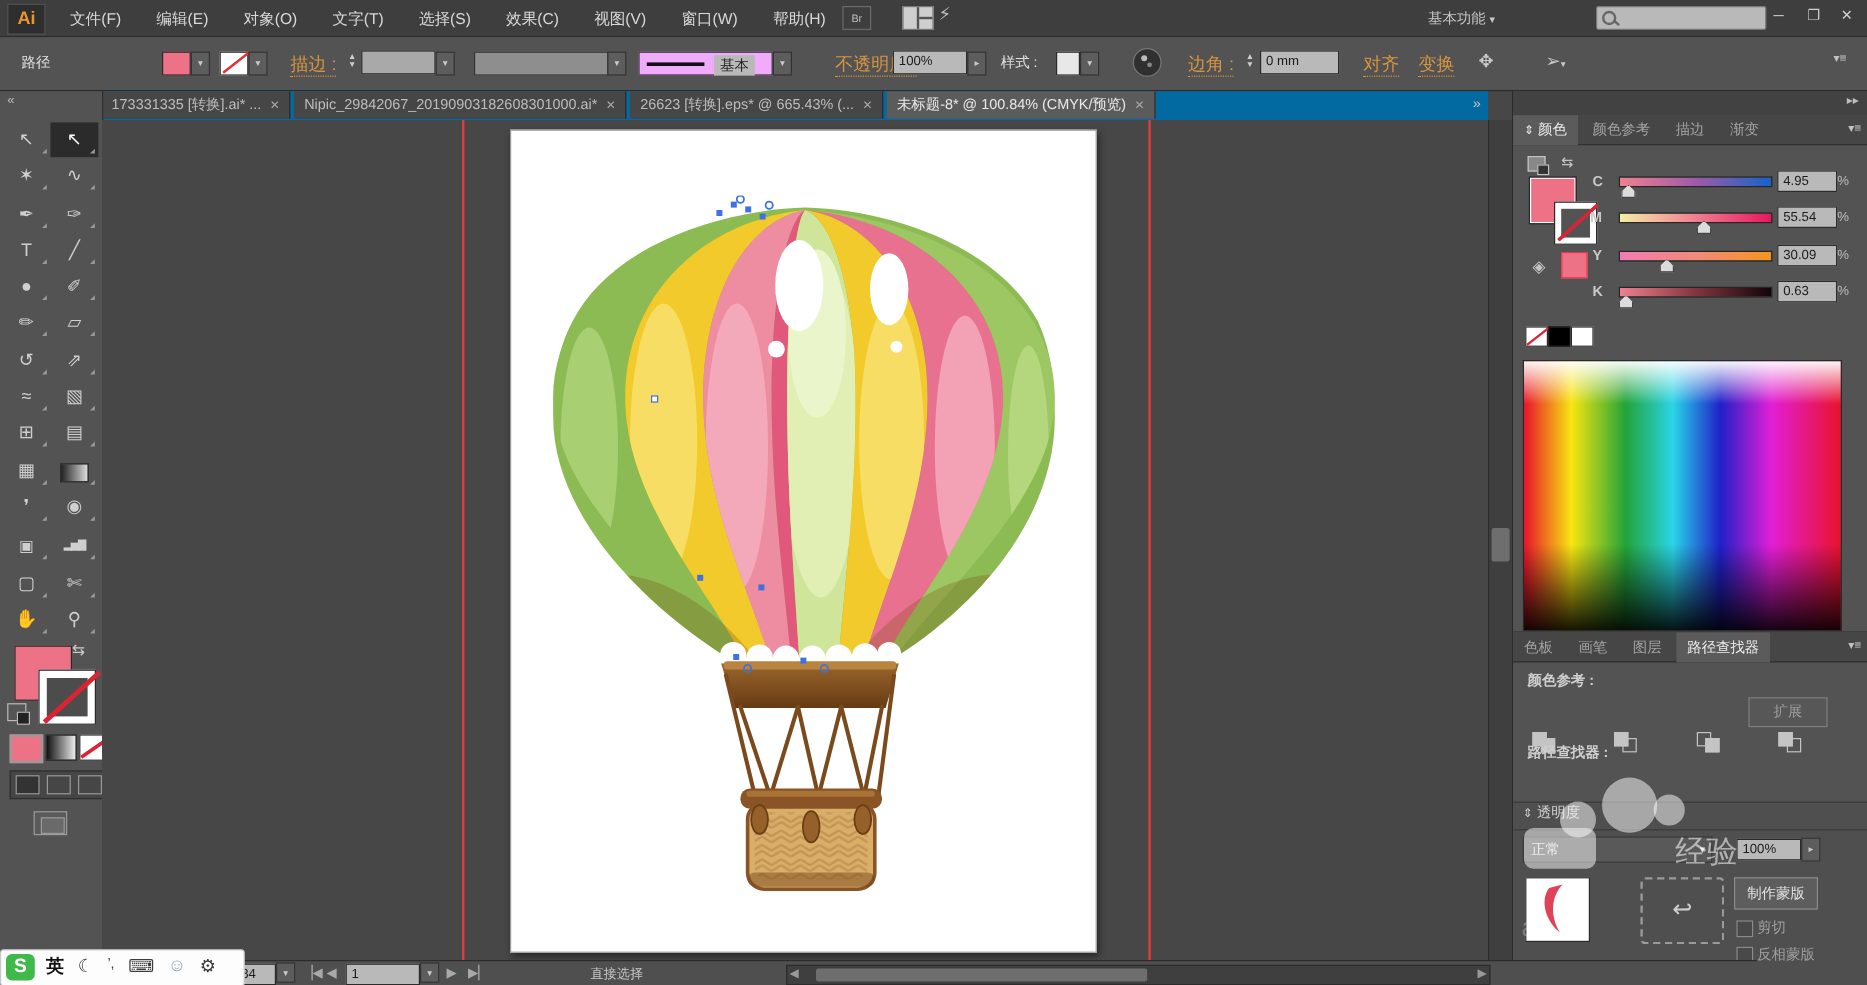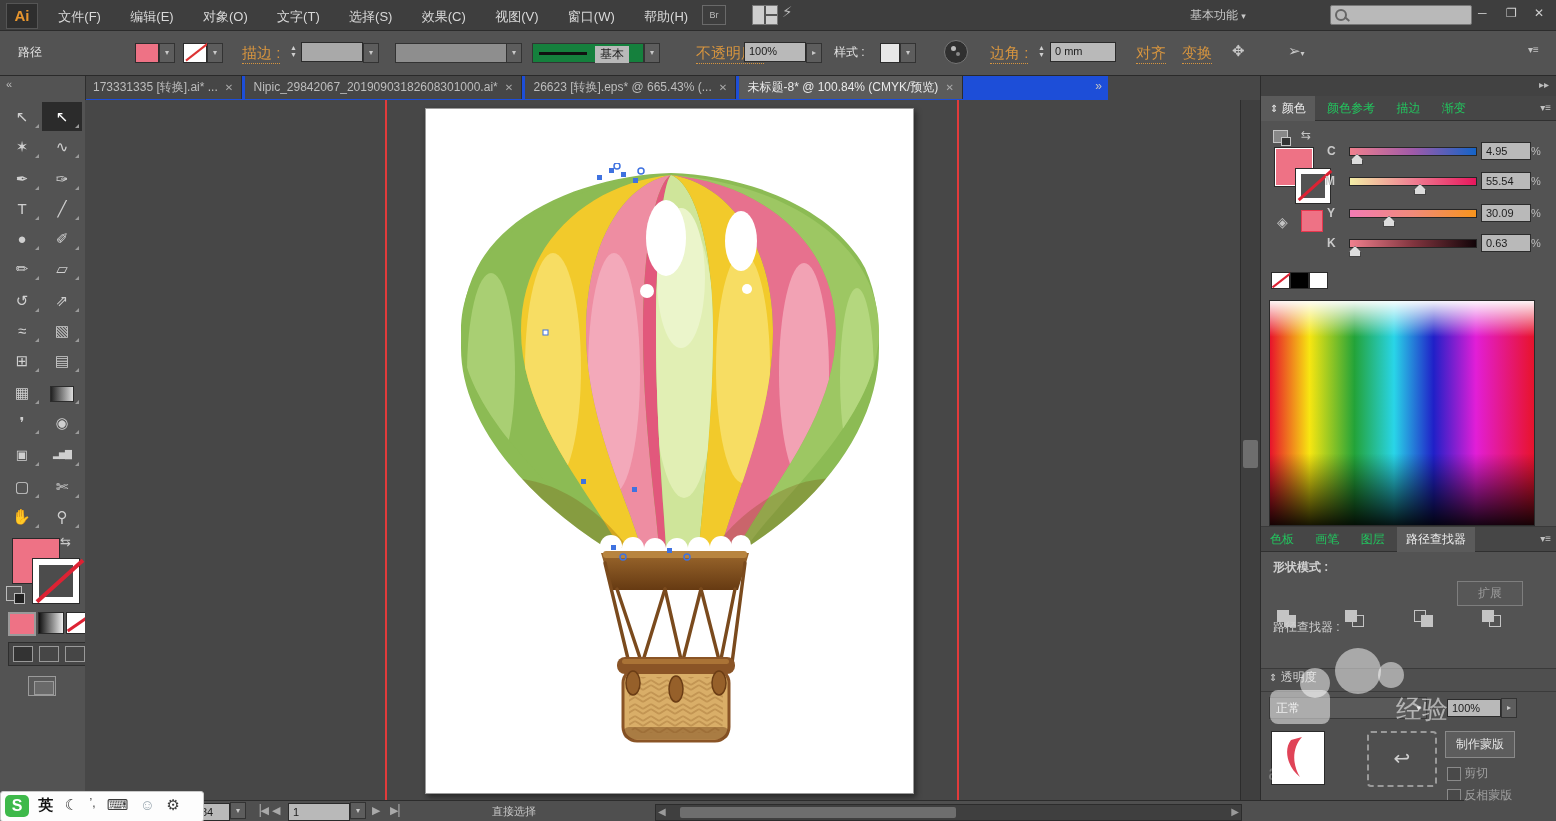--- a/index.html
+++ b/index.html
@@ -15,38 +15,38 @@
   #controlbar{left:0;top:31px;width:1556px;height:44px;background:#535353;border-bottom:1px solid #2a2a2a}
   .olink{color:#d7953f;border-bottom:1px dotted #d7953f;font-size:15px}
   .swatchbox{width:22px;height:18px;border:1px solid #2c2c2c;display:inline-block;vertical-align:middle}
   .ddbtn{display:inline-block;width:14px;height:18px;background:#5d5d5d;border:1px solid #333;
          color:#c9c9c9;font-size:8px;text-align:center;line-height:18px;vertical-align:middle}
   .vbox{background:#b9b9b9;color:#1c1c1c;border:1px solid #2b2b2b;font-size:11px;
         display:inline-block;padding:2px 4px;vertical-align:middle}
   .stepper{display:inline-block;width:11px;vertical-align:middle;color:#cfcfcf;font-size:7px;line-height:7px;text-align:center}
   .cicon{color:#c9c9c9;font-size:15px}
   
-  #tabbar{left:85px;top:76px;width:1023px;height:24px;background:#1d4ed8;border-bottom:1px solid #2a2a2a;white-space:nowrap;overflow:hidden}
+  #tabbar{left:85px;top:76px;width:1155px;height:24px;background:#0369a1;border-bottom:1px solid #2a2a2a;white-space:nowrap;overflow:hidden}
   .doctab{display:inline-block;height:23px;line-height:23px;padding:0 8px;background:#464646;
           border-right:1px solid #2c2c2c;color:#bdbdbd;font-size:12px;vertical-align:top}
   .doctab.active{background:#5b5b5b;color:#e9e9e9}
   .tclose{color:#a9a9a9;font-size:10px;margin-left:7px}
   
   #toolbar{left:0;top:76px;width:85px;height:724px;background:#535353;border-right:1px solid #2e2e2e}
   .tool{position:absolute;width:40px;height:29px;text-align:center;line-height:29px;color:#cfcfcf;font-size:15px}
   .tool:after{content:"";position:absolute;right:3px;bottom:3px;border-left:4px solid transparent;border-bottom:4px solid #9a9a9a}
   .tool.active{background:#2b2b2b;color:#fff}
   
   #canvas{left:85px;top:100px;width:1155px;height:700px;background:#474747;overflow:hidden}
   #artboard{position:absolute;left:340px;top:8px;width:487px;height:684px;background:#ffffff;
             border:1px solid #9b9b9b;box-shadow:2px 3px 6px rgba(0,0,0,.45)}
   .guide{position:absolute;top:0;width:2px;height:700px;background:#e23b3b}
   
   #dock{left:1260px;top:76px;width:296px;height:745px;background:#4e4e4e;border-left:1px solid #2b2b2b}
-  .ptab{display:inline-block;padding:4px 9px;color:#22c55e;font-size:12px}
+  .ptab{display:inline-block;padding:4px 9px;color:#a3a3a3;font-size:12px}
   .ptab.active{background:#5b5b5b;color:#ececec}
   .pmenu{color:#c2c2c2;font-size:10px}
   .trk{position:absolute;height:7px;width:126px;border:1px solid #262626}
   .hnd{position:absolute;width:10px;height:9px;background:#dcdcdc;border:1px solid #444;
        clip-path:polygon(50% 0,100% 55%,100% 100%,0 100%,0 55%)}
   .chan{position:absolute;color:#c9c9c9;font-size:12px;font-weight:bold}
   .pct{color:#bcbcbc;font-size:11px}
   .pfi{position:relative;width:19px;height:17px;display:inline-block}
   .pfi .a,.pfi .b{position:absolute;width:12px;height:12px;border:1px solid #c4c4c4;box-sizing:border-box}
   .pfi .a{left:0;top:0}.pfi .b{right:0;bottom:0}
@@ -100,21 +100,21 @@
   <span class="swatchbox abs" style="left:183px;top:12px;background:#fff">
       <span style="position:absolute;left:-1px;top:7px;width:28px;height:2px;background:#d33;transform:rotate(-38deg)"></span>
     </span>
   <span class="ddbtn abs" style="left:207px;top:12px">▾</span>
   <span class="abs olink" style="left:242px;top:13px">描边 :</span>
   <span class="stepper abs" style="left:288px;top:13px">▲<br>▼</span>
   <span class="vbox abs" style="left:301px;top:11px;width:52px;height:14px;background:#a9a9a9"></span>
   <span class="ddbtn abs" style="left:363px;top:12px">▾</span>
   <span class="abs" style="left:395px;top:12px;width:110px;height:18px;background:#8e8e8e;border:1px solid #333"></span>
   <span class="ddbtn abs" style="left:506px;top:12px">▾</span>
-  <span class="abs" style="left:532px;top:12px;width:110px;height:18px;background:#15803d;border:1px solid #333;color:#111">
+  <span class="abs" style="left:532px;top:12px;width:110px;height:18px;background:#f0abfc;border:1px solid #333;color:#111">
     <span style="position:absolute;left:6px;top:8px;width:48px;height:3px;background:#111"></span>
     <span style="position:absolute;left:62px;top:2px;color:#1e1e1e;background:#b9b9b9;padding:0 5px;font-size:12px">基本</span>
   </span>
   <span class="ddbtn abs" style="left:644px;top:12px">▾</span>
   <span class="abs olink" style="left:696px;top:13px">不透明度 :</span>
   <span class="vbox abs" style="left:744px;top:11px;width:52px;height:14px">100%</span>
   <span class="ddbtn abs" style="left:806px;top:12px">▸</span>
   <span class="abs" style="left:834px;top:13px;color:#e0e0e0">样式 :</span>
   <span class="swatchbox abs" style="left:880px;top:12px;background:#e8e8e8;width:18px"></span>
   <span class="ddbtn abs" style="left:900px;top:12px">▾</span>
@@ -389,27 +389,27 @@
   </div>
 
   <div class="abs" style="left:0;top:450px;width:296px;height:218px;background:#535353;border-top:1px solid #3a3a3a">
     <div style="background:#464646;border-bottom:1px solid #303030;height:24px">
       <span class="ptab">色板</span>
       <span class="ptab">画笔</span>
       <span class="ptab">图层</span>
       <span class="ptab active">路径查找器</span>
       <span class="abs pmenu" style="right:6px;top:6px">▾≡</span>
     </div>
-    <div class="abs" style="left:12px;top:32px;color:#cfcfcf;font-weight:bold">形状模式 :</div>
+    <div class="abs" style="left:12px;top:32px;color:#cfcfcf;font-weight:bold">颜色参考 :</div>
     <span class="pfi fa fb abs" style="left:16px;top:58px"><i class="a"></i><i class="b"></i></span>
     <span class="pfi fa abs" style="left:62px;top:58px"><i class="a"></i><i class="b"></i></span>
     <span class="pfi fb abs" style="left:108px;top:58px"><i class="a"></i><i class="b"></i></span>
     <span class="pfi fa abs" style="left:154px;top:58px"><i class="a"></i><i class="b"></i></span>
     <span class="abs" style="left:196px;top:54px;border:1px solid #7e7e7e;background:#575757;color:#9b9b9b;padding:3px 20px;font-size:12px">扩展</span>
-    <div class="abs" style="left:12px;top:92px;color:#cfcfcf;font-weight:normal">路径查找器 :</div>
+    <div class="abs" style="left:12px;top:92px;color:#cfcfcf;font-weight:bold">路径查找器 :</div>
     <span class="pfi fb abs" style="left:16px;top:118px"><i class="a"></i><i class="b"></i></span>
     <span class="pfi fa abs" style="left:62px;top:118px"><i class="a"></i><i class="b"></i></span>
     <span class="pfi fa fb abs" style="left:108px;top:118px"><i class="a"></i><i class="b"></i></span>
     
     
     
   </div>
 
   <div class="abs" style="left:0;top:592px;width:348px;height:153px;background:#4f4f4f;border-top:1px solid #3a3a3a">
     <div style="height:22px;border-bottom:1px solid #3b3b3b">

